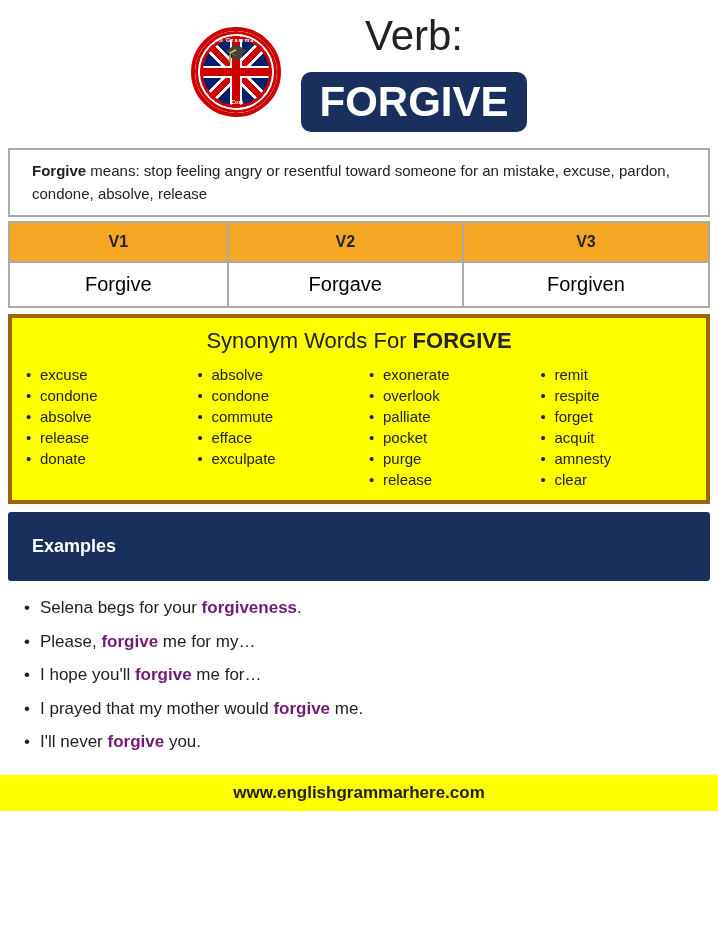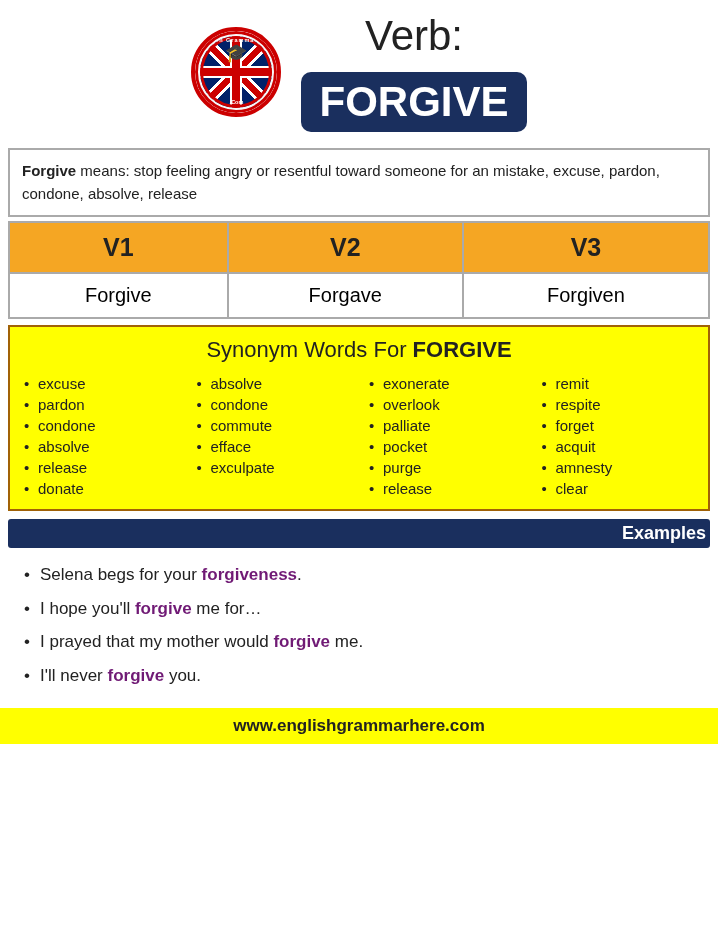--- a/index.html
+++ b/index.html
@@ -65,60 +65,60 @@
       font-size: 42px;
       font-weight: bold;
       padding: 6px 18px;
       border-radius: 10px;
     }
 
     
     .definition-box {
       border: 2px solid #aaa;
       margin: 4px 8px;
-      padding: 10px 12px;
+      padding: 10px 22px;
       font-size: 15px;
       color: #222;
       line-height: 1.5;
       background: #fff;
     }
     .definition-box strong {
       font-weight: bold;
     }
 
     
     .verb-table {
       width: calc(100% - 16px);
       margin: 0 8px;
       border-collapse: collapse;
       border: 2px solid #aaa;
     }
     .verb-table th {
       background: #f5a623;
       color: #222;
-      font-size: 25px;
+      font-size: 16px;
       font-weight: bold;
       padding: 10px;
       border: 2px solid #aaa;
       text-align: center;
     }
     .verb-table td {
       background: #fff;
       font-size: 20px;
       padding: 10px;
       border: 2px solid #aaa;
       text-align: center;
     }
 
     
     .synonym-section {
       background: #ffff00;
       margin: 6px 8px;
       padding: 10px 14px;
-      border: 2px solid #a16207;
+      border: 4px solid #a16207;
     }
     .synonym-title {
       text-align: center;
       font-size: 22px;
       font-weight: normal;
       color: #222;
       margin-bottom: 10px;
     }
     .synonym-title strong {
       font-weight: bold;
@@ -144,22 +144,22 @@
       position: absolute;
       left: 0;
     }
 
     
     .examples-header {
       background: #1a2f5e;
       color: #fff;
       font-size: 18px;
       font-weight: bold;
-      text-align: right;
-      padding: 4px;
+      text-align: left;
+      padding: 24px;
       margin: 8px 8px 4px 8px;
       border-radius: 3px;
     }
     .examples-list {
       padding: 6px 20px 10px 20px;
       list-style: none;
     }
     .examples-list li {
       font-size: 17px;
       color: #222;
@@ -249,21 +249,20 @@
 </table>
 
 <div class="synonym-section">
   <div class="synonym-title">
     <span>Synonym Words For </span><strong>FORGIVE</strong>
   </div>
   <div class="synonym-grid">
 
     <ul class="synonym-col">
       <li>excuse</li>
-      <li>pardon</li>
       <li>condone</li>
       <li>absolve</li>
       <li>release</li>
       <li>donate</li>
     </ul>
 
     <ul class="synonym-col">
       <li>absolve</li>
       <li>condone</li>
       <li>commute</li>
@@ -291,20 +290,23 @@
   </div>
 </div>
 
 <div class="examples-header">Examples</div>
 
 <ul class="examples-list">
   <li>
     <span>Selena begs for your </span><span class="highlight">forgiveness</span><span>.</span>
   </li>
   <li>
+    <span>Please, </span><span class="highlight">forgive</span><span> me for my…</span>
+  </li>
+  <li>
     <span>I hope you'll </span><span class="highlight">forgive</span><span> me for…</span>
   </li>
   <li>
     <span>I prayed that my mother would </span><span class="highlight">forgive</span><span> me.</span>
   </li>
   <li>
     <span>I'll never </span><span class="highlight">forgive</span><span> you.</span>
   </li>
 </ul>
 

